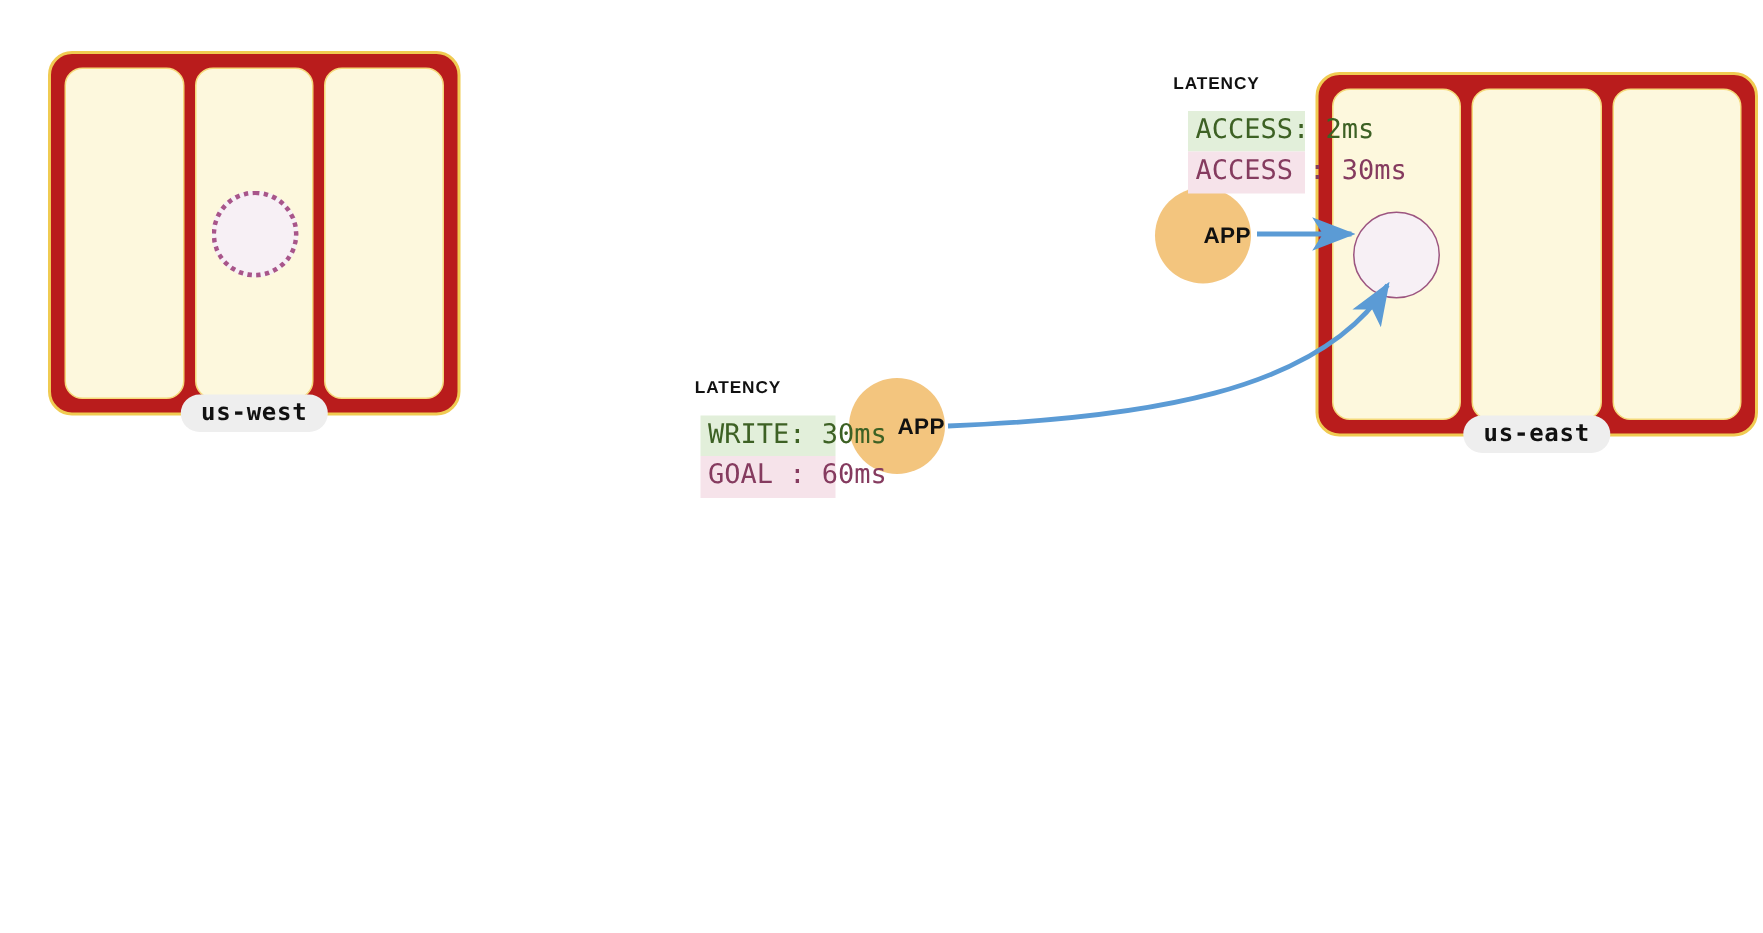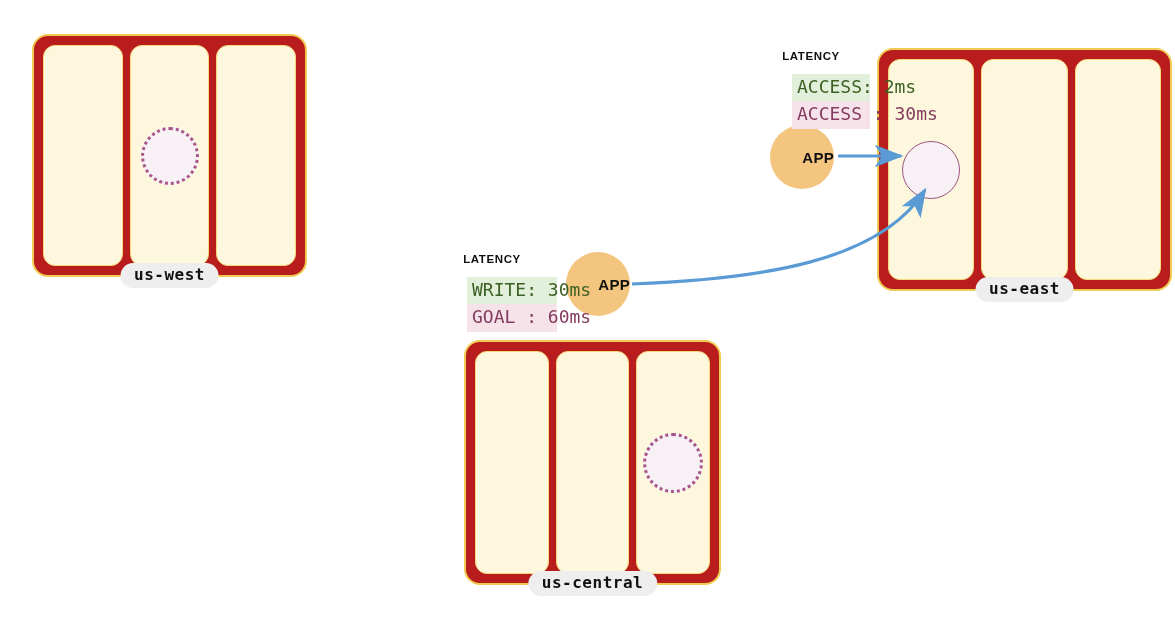--- a/index.html
+++ b/index.html
@@ -176,28 +176,20 @@
 
   <div class="region" style="left:877px; top:34px; width:295px; height:243px;margin-top:14px;">
     <div class="zone">
       <div class="replica solid" style="left:50%; top:50%; transform:translate(-50%,-50%); width:58px; height:58px;"></div>
     </div>
     <div class="zone"></div>
     <div class="zone"></div>
     <div class="region-label">us-east</div>
   </div>
 
-  <div class="region" style="left:464px; top:340px; width:257px; height:245px;">
-    <div class="zone"></div>
-    <div class="zone"></div>
-    <div class="zone">
-      <div class="replica dotted" style="left:50%; top:50%; transform:translate(-50%,-50%); width:60px; height:60px;"></div>
-    </div>
-    <div class="region-label">us-central</div>
-  </div>
 
   <svg class="arrows" viewBox="0 0 1175 622" xmlns="http://www.w3.org/2000/svg">
     <defs>
       <marker id="arrowhead" markerWidth="9" markerHeight="7" refX="8.2" refY="3.5" orient="auto" markerUnits="strokeWidth">
         <path d="M0,0 L9,3.5 L0,7 L2.2,3.5 Z" fill="#5b9bd5"></path>
       </marker>
     </defs>
 
     <line x1="838" y1="156" x2="901" y2="156" stroke="#5b9bd5" stroke-width="3.2" marker-end="url(#arrowhead)"></line>
 

